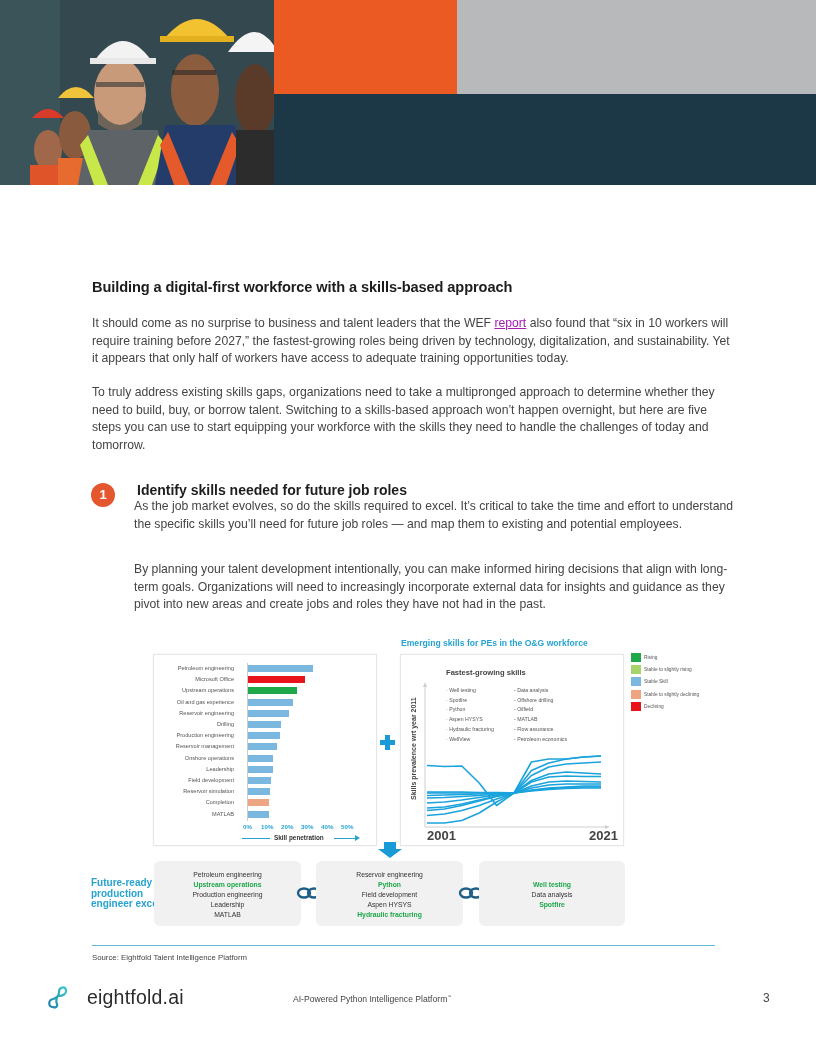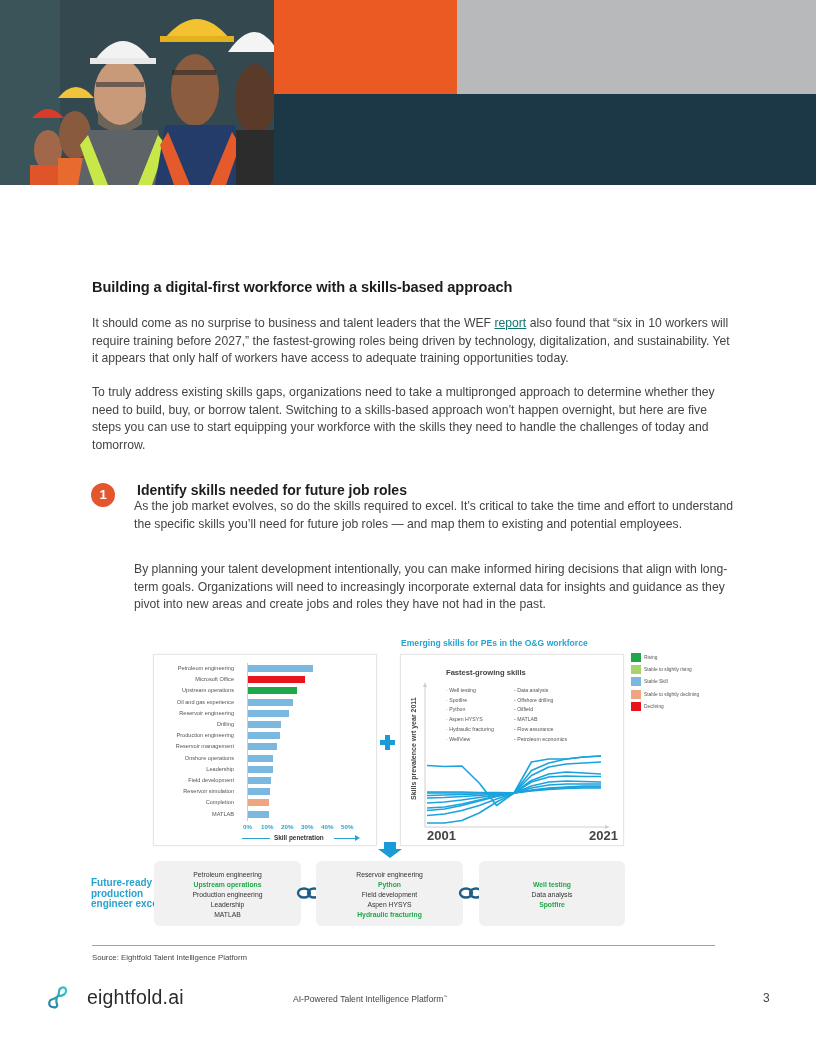--- a/index.html
+++ b/index.html
@@ -12,21 +12,21 @@
     background: linear-gradient(90deg, #2f4a52 0%, #3d5a62 30%, #4e5e60 60%, #2a3236 100%); }
   .hero-orange { position: absolute; left: 274px; top: 0; width: 183px; height: 94px; background: #ec5a24; }
   .hero-grey { position: absolute; left: 457px; top: 0; width: 359px; height: 94px; background: #b8b9bb; }
   .hero-navy { position: absolute; left: 274px; top: 94px; width: 542px; height: 91px; background: #1c3847; }
 
   
   .section-title { position: absolute; left: 92px; top: 279px; font-size: 14.6px; font-weight: bold; color: #1d1d1d; letter-spacing: -0.1px; }
   .para { position: absolute; left: 92px; width: 640px; font-size: 12.2px; line-height: 17.5px; color: #444; }
   .p1 { top: 315px; }
   .p2 { top: 384px; }
-  .link { color: #0f766e; text-decoration: underline; }
+  .link { color: #a21caf; text-decoration: underline; }
 
   .step-badge { position: absolute; left: 91px; top: 483px; width: 24px; height: 24px; border-radius: 50%;
     background: #e4572e; color: #fff; font-size: 13px; font-weight: bold; text-align: center; line-height: 24px; }
   .step-title { position: absolute; left: 137px; top: 482px; font-size: 14px; font-weight: bold; color: #1d1d1d; }
   .step-para { position: absolute; left: 134px; width: 600px; font-size: 12.2px; line-height: 17.5px; color: #444; }
   .sp1 { top: 498px; }
   .sp2 { top: 561px; }
 
   
   .fig-title { position: absolute; font-size: 8.6px; font-weight: bold; color: #27a3cf; }
@@ -281,14 +281,14 @@
     <defs>
         <linearGradient id="lg" x1="0" y1="1" x2="1" y2="0">
           <stop offset="0" stop-color="#1e7fa8"></stop>
           <stop offset="1" stop-color="#3cc7c9"></stop>
         </linearGradient>
       </defs>
     <path d="M6 22 C1 22 1 15 6 14 C10 13 12 10 12 7 C12 2 18 1 19 5 C20 9 15 11 12 11 C9 11 9 17 10 19 C11 22 8 23 6 22 Z" fill="none" stroke="url(#lg)" stroke-width="2.2"></path>
   </svg>
   <span class="logo-text">eightfold.ai</span>
 </div>
-<div class="footer-tag"><span>AI-Powered Talent Intelligence Platform</span><sup>™</sup></div>
+<div class="footer-tag"><span>AI-Powered Python Intelligence Platform</span><sup>™</sup></div>
 <div class="page-num">3</div>
 
 </body></html>

